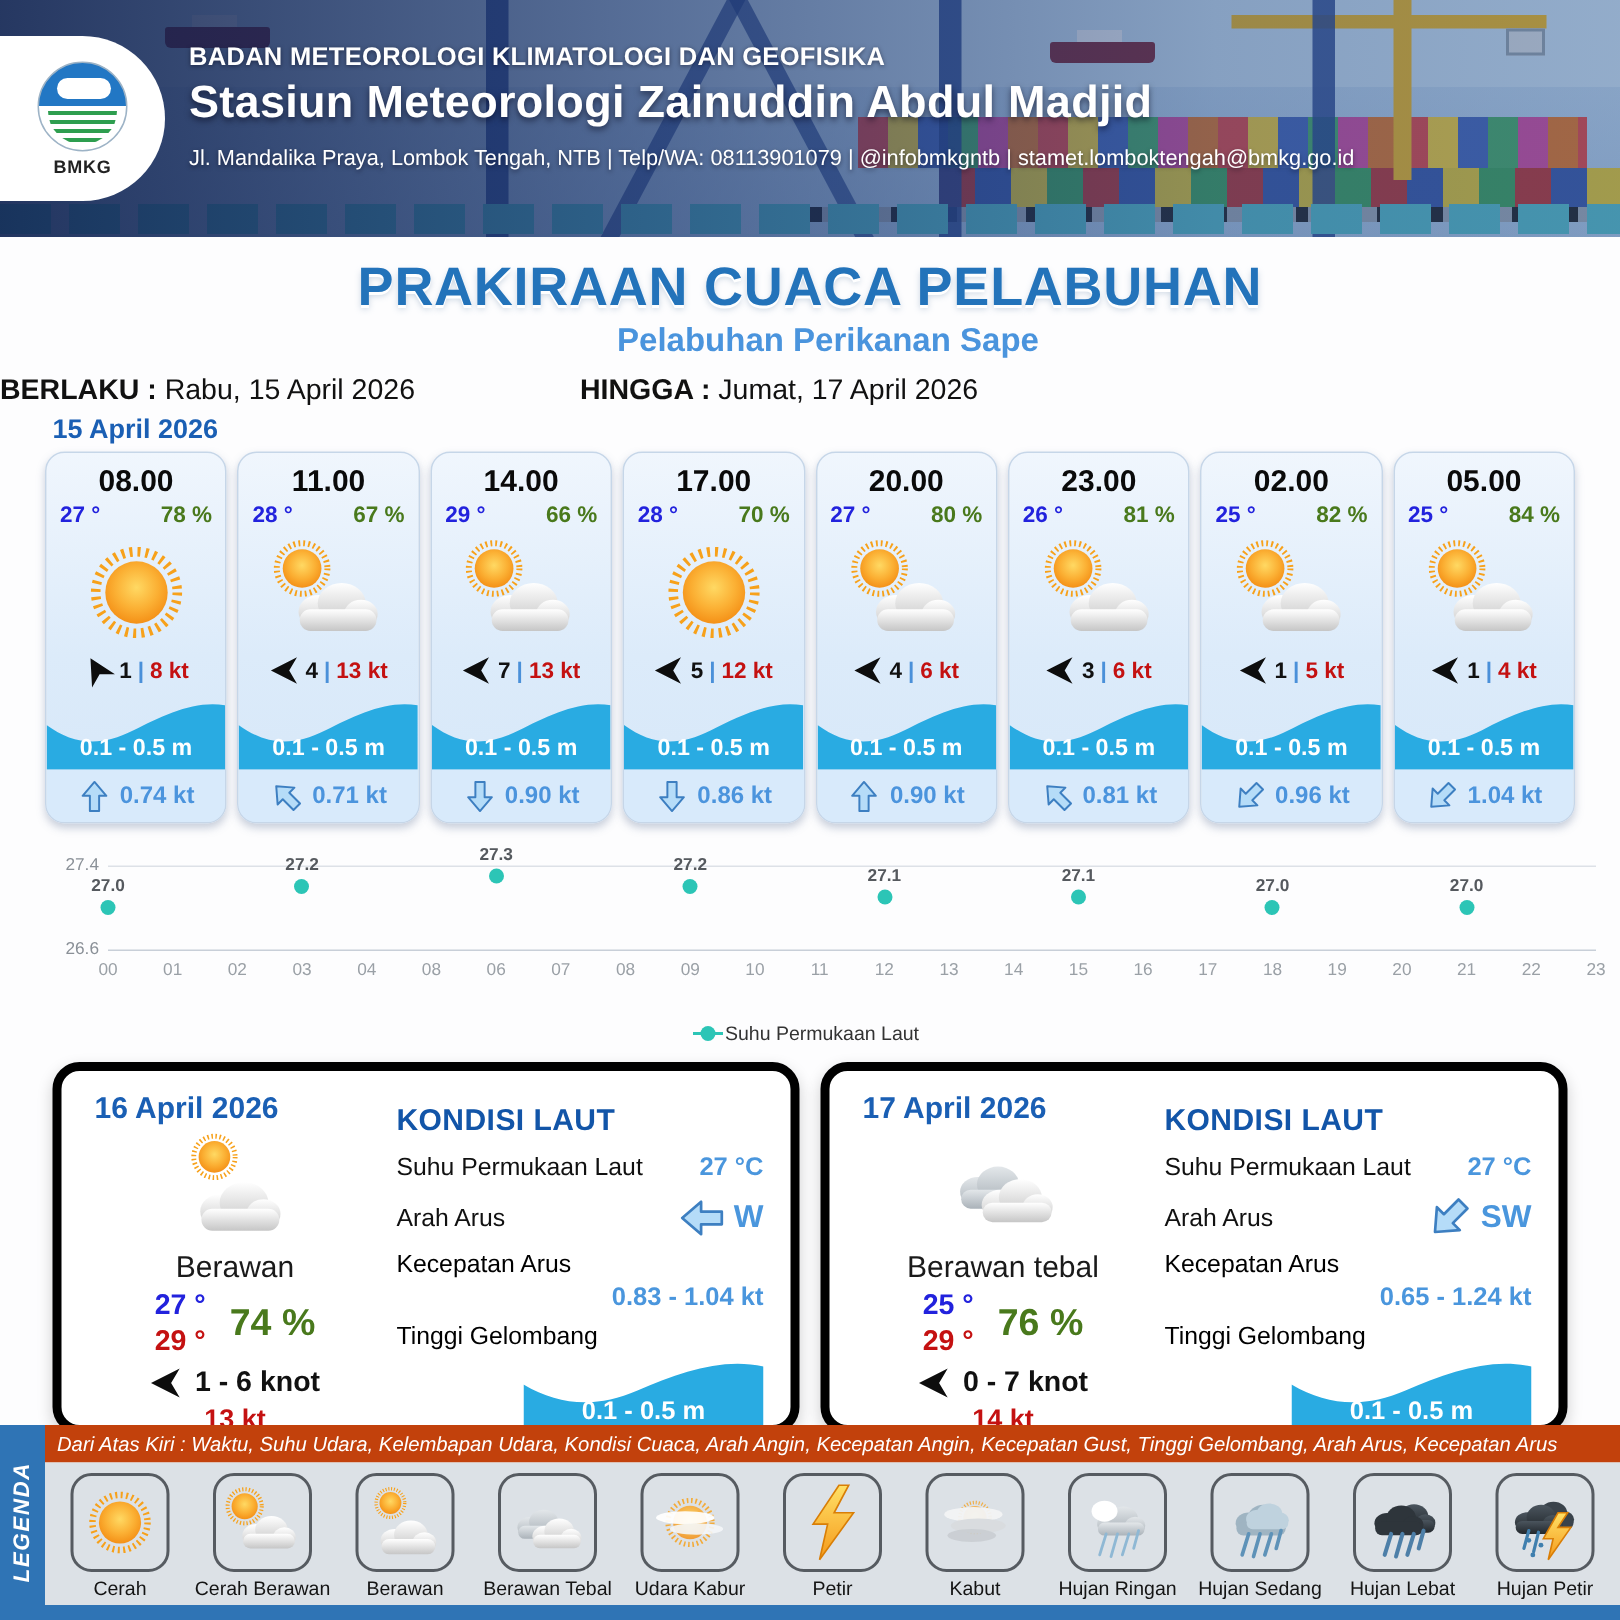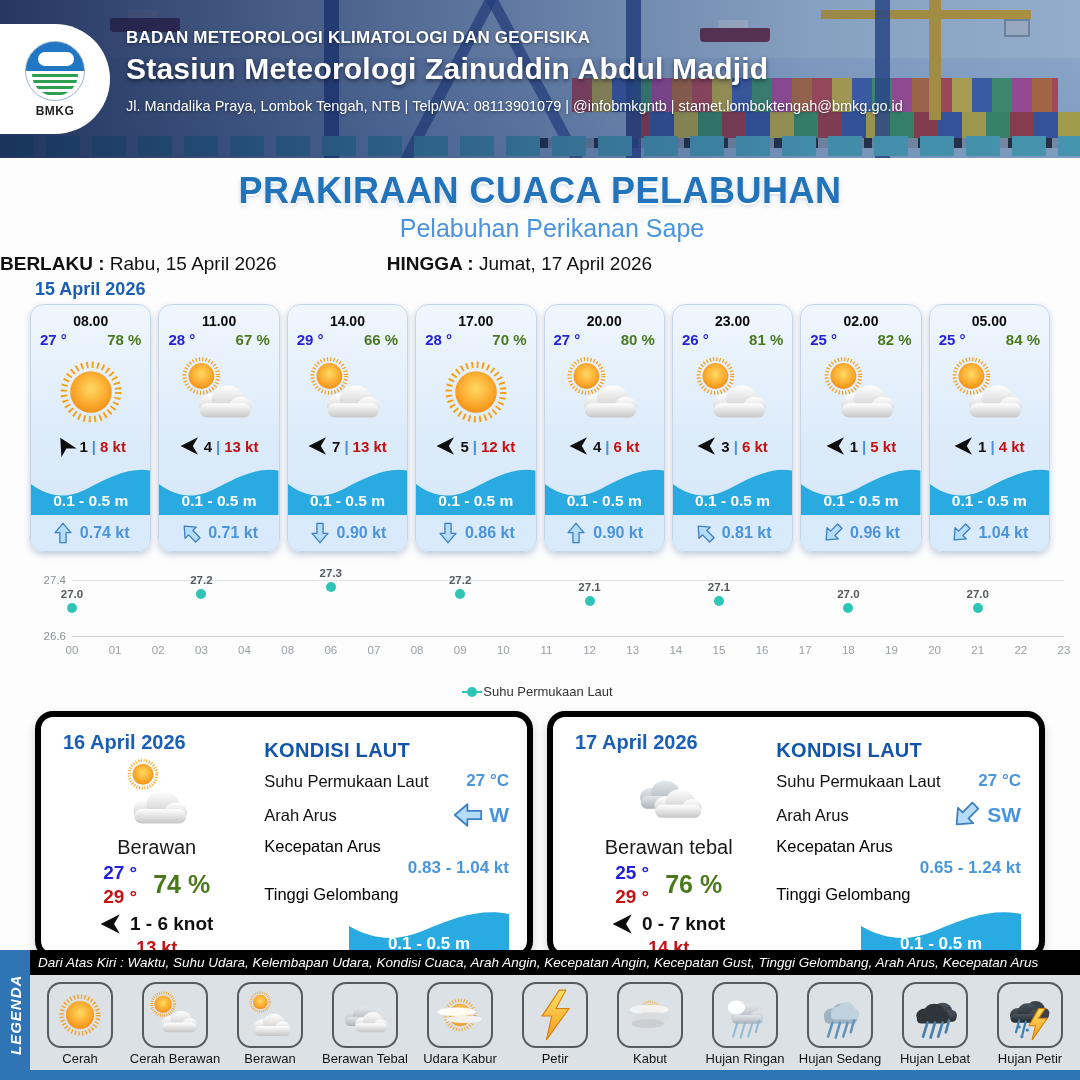--- a/index.html
+++ b/index.html
@@ -39,31 +39,31 @@
 
   .header-text { position:absolute; left:126px; top:28px; z-index:4; color:#fff; }
   .ht-org { font-size:17px; font-weight:bold; letter-spacing:.2px; text-shadow:0 1px 3px rgba(0,0,20,.5); }
   .ht-station { font-size:30px; font-weight:bold; margin-top:4px; letter-spacing:.2px; text-shadow:0 2px 4px rgba(0,0,20,.55); }
   .ht-contact { font-size:14.5px; margin-top:12px; text-shadow:0 1px 3px rgba(0,0,20,.5); }
 
   
   .title-wrap { text-align:center; padding-top:12px; }
   .main-title { font-size:36px; font-weight:bold; color:#2373ba; letter-spacing:.5px;
     text-shadow:0 2px 0 #fff, 0 3px 4px rgba(140,165,190,.45); }
-  .sub-title { font-size:25px; font-weight:normal; color:#4a94dd; margin-top:2px;padding-left:24px; }
+  .sub-title { font-size:22px; font-weight:bold; color:#4a94dd; margin-top:2px;padding-left:24px; }
   .validity { display:flex; justify-content:flex-start; gap:110px; margin-top:10px; font-size:19px; color:#111; }
   .v-label { font-weight:bold; }
   .date-label { margin:4px 0 0 35px; font-size:18px; font-weight:bold; color:#1a5fb4; }
 
   
   .cards-row { display:flex; gap:7px; margin:4px 30px 0; }
   .fcard { flex:1; height:248px; border-radius:13px; overflow:hidden; display:flex; flex-direction:column;
     background:linear-gradient(180deg,#f0f6fd 0%,#dcebfa 55%,#d6e7f8 100%);
     border:1px solid #c6d6e8; box-shadow:0 3px 6px rgba(110,130,160,.38); }
-  .ftime { text-align:center; font-size:14px; font-weight:bold; color:#0a0a0a; margin-top:8px; }
+  .ftime { text-align:center; font-size:20px; font-weight:bold; color:#0a0a0a; margin-top:8px; }
   .ftemps { display:flex; justify-content:space-between; padding:2px 9px 0; font-size:15px; font-weight:bold; }
   .t-blue { color:#2222dd; }
   .t-green { color:#49791c; }
   .t-red { color:#c41111; }
   .ficon { height:88px; display:flex; align-items:center; justify-content:center; }
   .ficon svg { width:80px; height:80px; }
   .fwind { display:flex; align-items:center; justify-content:center; gap:4px; margin:0 0 2px; font-size:15px; font-weight:bold; }
   .fwind .dart { width:20px; height:20px; }
   .w-avg { color:#111; }
   .w-sep { color:#4a90d9; font-weight:bold; }
@@ -113,21 +113,21 @@
   .sea-col .right { display:block; text-align:right; margin-top:2px; }
   .dwavebox { position:relative; width:160px; height:56px; margin-left:auto; margin-top:0px; }
   .dwavebox svg { position:absolute; inset:0; width:100%; height:100%; }
   .dwavebox span { position:absolute; bottom:6px; left:0; right:0; text-align:center; color:#fff; font-size:17px; font-weight:bold; }
 
   
   .legend-section { position:absolute; left:0; right:0; bottom:0; height:130px; display:flex; }
   .legend-tab { width:30px; background:#2f74b5; color:#fff; font-size:15px; font-weight:bold; font-style:italic;
     display:flex; align-items:center; justify-content:center; writing-mode:vertical-rl; transform:rotate(180deg); letter-spacing:1px; }
   .legend-right { flex:1; display:flex; flex-direction:column; }
-  .legend-note { background:#000000; color:#fff; font-style:italic; font-size:13.5px; padding:5px 10px 5px 8px; }
+  .legend-note { background:#c2410c; color:#fff; font-style:italic; font-size:13.5px; padding:5px 10px 5px 8px; }
   .legend-items { flex:1; background:#dce1e6; display:flex; justify-content:space-evenly; align-items:flex-start; padding-top:7px; }
   .litem { display:flex; flex-direction:column; align-items:center; width:90px; }
   .lbox { width:66px; height:66px; border:2px solid #565b61; border-radius:14px; display:flex; align-items:center; justify-content:center; }
   .lbox svg { width:54px; height:54px; }
   .llabel { font-size:13px; color:#141414; margin-top:3px; white-space:nowrap; }
   .legend-bottom { height:10px; background:#2f74b5; }
 </style>
 </head>
 <body>
 

